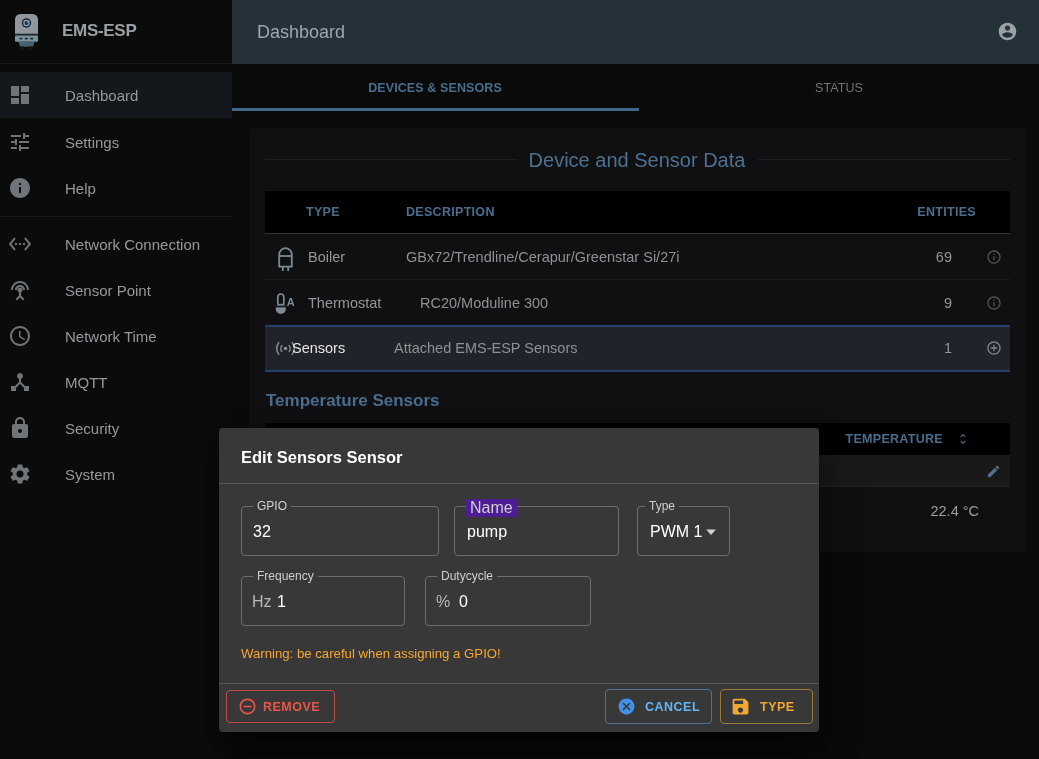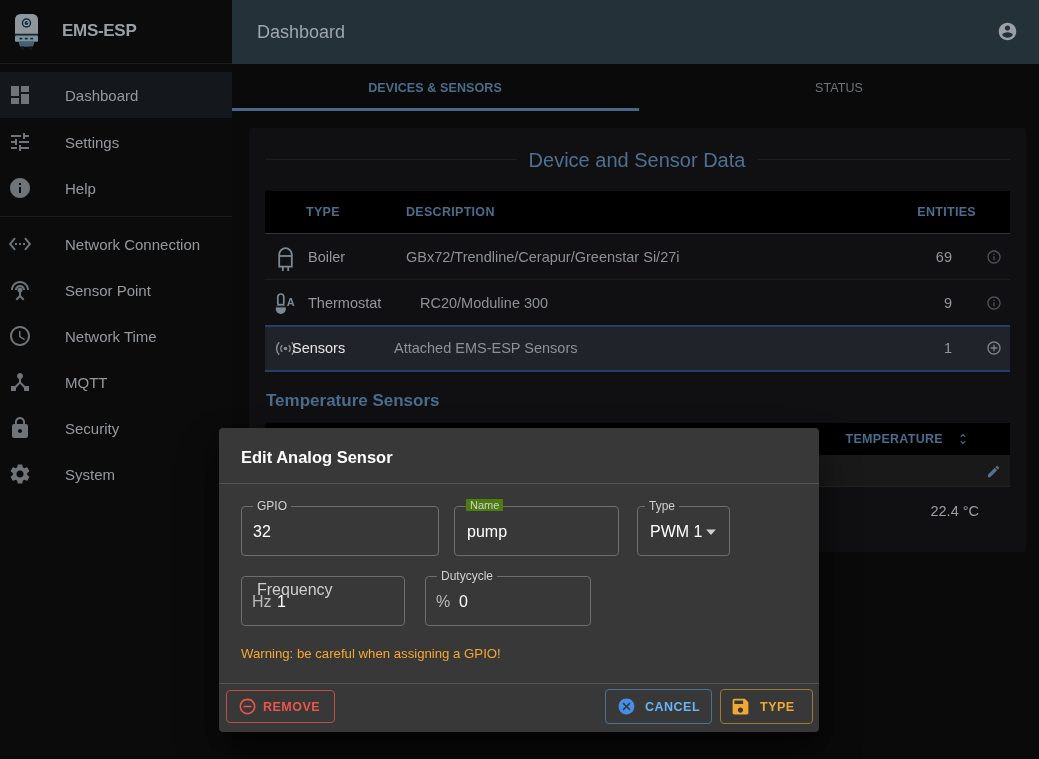--- a/index.html
+++ b/index.html
@@ -197,44 +197,44 @@
 </div>
 <div class="abs" style="left:265px;top:455px;width:745px;height:32px;background:#191919;border-bottom:1px solid #222;"></div>
 <div class="rt" style="right:60px;top:471px;font-size:14.5px;color:#9b9fa3;margin-top:40px;">22.4 °C</div>
 <div class="abs" style="left:986px;top:464px;">
 <svg width="15" height="15" viewBox="0 0 24 24" fill="#54708c">
       <path d="M3 17.25V21h3.75L17.81 9.94l-3.75-3.75L3 17.25zM20.71 7.04c.39-.39.39-1.02 0-1.41l-2.34-2.34c-.39-.39-1.02-.39-1.41 0l-1.83 1.83 3.75 3.75 1.83-1.83z"></path>
     </svg>
 </div>
 
 <div class="abs" style="left:219px;top:428px;width:600px;height:304px;background:#383838;border-radius:4px;box-shadow:0 11px 15px -7px rgba(0,0,0,.5), 0 24px 38px 3px rgba(0,0,0,.35);"></div>
-<div class="ct" style="left:241px;top:456.5px;font-size:16.5px;font-weight:bold;color:#ffffff;">Edit Analog Sensor</div>
+<div class="ct" style="left:241px;top:456.5px;font-size:16.5px;font-weight:bold;color:#ffffff;">Edit Sensors Sensor</div>
 <div class="abs" style="left:219px;top:483px;width:600px;height:1px;background:#555;"></div>
 
 <div id="fields">
 
 <div class="abs" style="left:241px;top:506px;width:198px;height:50px;border:1px solid #6e6e6e;border-radius:4px;"></div>
 <div class="abs" style="left:253px;top:499px;font-size:12px;color:#cfcfcf;background:#383838;padding:0 4px;">GPIO</div>
 <div class="ct" style="left:253px;top:532px;font-size:16px;color:#fff;">32</div>
 
 <div class="abs" style="left:454px;top:506px;width:165px;height:50px;border:1px solid #6e6e6e;border-radius:4px;"></div>
-<div class="abs" style="left:466px;top:499px;font-size:11px;color:#cfcfcf;background:#4d7c0f;padding:0 4px;">Name</div>
+<div class="abs" style="left:466px;top:499px;font-size:16px;color:#cfcfcf;background:#4c1d95;padding:0 4px;">Name</div>
 <div class="ct" style="left:467px;top:532px;font-size:16px;color:#fff;">pump</div>
 
 <div class="abs" style="left:637px;top:506px;width:93px;height:50px;border:1px solid #6e6e6e;border-radius:4px;"></div>
 <div class="abs" style="left:645px;top:499px;font-size:12px;color:#cfcfcf;background:#383838;padding:0 4px;">Type</div>
 <div class="ct" style="left:650px;top:532px;font-size:16px;color:#fff;">PWM 1</div>
 <div class="abs" style="left:705px;top:528px;">
 <svg width="12" height="8" viewBox="0 0 12 8">
         <path d="M1.2 1.5 L6 7 L10.8 1.5 Z" fill="#cfcfcf"></path>
       </svg>
 </div>
 
 <div class="abs" style="left:241px;top:576px;width:164px;height:50px;border:1px solid #6e6e6e;border-radius:4px;"></div>
-<div class="abs" style="left:253px;top:569px;font-size:16px;color:#cfcfcf;background:#383838;padding:0 4px;margin-top:12px;">Frequency</div>
+<div class="abs" style="left:253px;top:569px;font-size:12px;color:#cfcfcf;background:#383838;padding:0 4px;">Frequency</div>
 <div class="ct" style="left:252px;top:602px;font-size:16px;color:#b9b9b9;">Hz</div>
 <div class="ct" style="left:277px;top:602px;font-size:16px;color:#fff;">1</div>
 
 <div class="abs" style="left:425px;top:576px;width:166px;height:50px;border:1px solid #6e6e6e;border-radius:4px;"></div>
 <div class="abs" style="left:437px;top:569px;font-size:12px;color:#cfcfcf;background:#383838;padding:0 4px;">Dutycycle</div>
 <div class="ct" style="left:436px;top:602px;font-size:16px;color:#b9b9b9;">%</div>
 <div class="ct" style="left:459px;top:602px;font-size:16px;color:#fff;">0</div>
 </div>
 
 <div class="ct" style="left:241px;top:653px;font-size:13.2px;color:#f5a733;">Warning: be careful when assigning a GPIO!</div>

